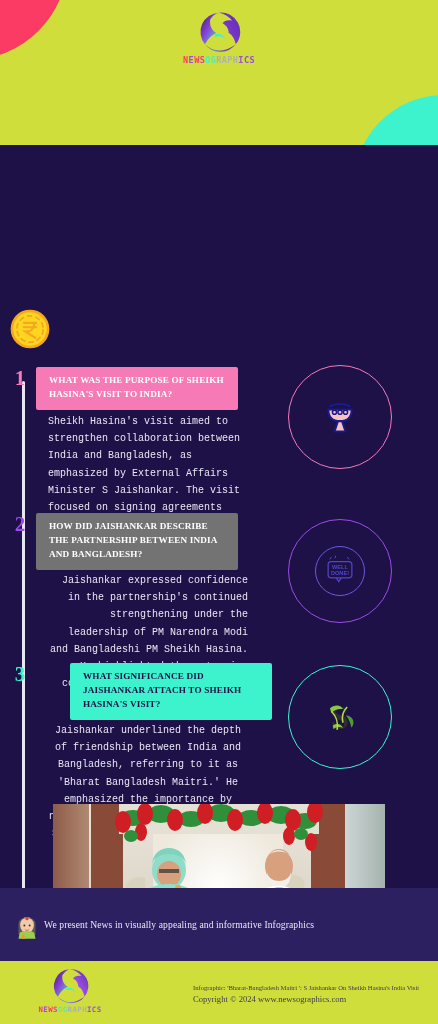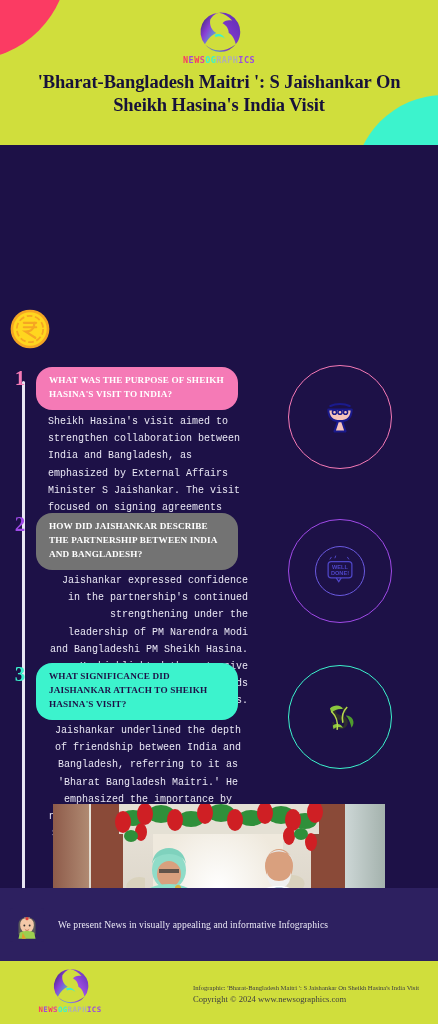--- a/index.html
+++ b/index.html
@@ -123,21 +123,21 @@
     font-size: 21px;
     line-height: 1;
     width: 16px;
     text-align: center;
   }
   .pill {
     position: absolute;
     left: 36px;
     top: -10px;
     width: 202px;
-    border-radius: 16px;
+    border-radius: 2px;
     padding: 7px 13px 8px 13px;
     font-family: "Liberation Serif", serif;
     font-weight: bold;
     font-size: 9.2px;
     line-height: 1.52;
     letter-spacing: 0.15px;
   }
   .qa-body {
     position: absolute;
     left: 48px;
@@ -155,21 +155,21 @@
     align-items: center;
     justify-content: center;
   }
 
   
   .s1 .qa-num { color: #f57ab6; }
   .s1 .pill { background: #f57ab6; color: #ffffff; }
   .s2 .qa-num { color: #a04ae8; }
   .s2 .pill { background: #737373; color: #ffffff; }
   .s3 .qa-num { color: #3cf3cd; }
-  .s3 .pill { background: #3cf3cd; color: #1d1147; }
+  .s3 .pill { background: #3cf3cd; color: #1d1147; margin-left: 34px; }
 
   
   .photo-wrap {
     position: absolute;
     left: 53px;
     top: 659px;
     width: 332px;
     height: 208px;
     overflow: hidden;
     background: #111;
@@ -183,21 +183,20 @@
     background: #2d2060;
     display: flex;
     align-items: center;
     padding-left: 10px;
   }
   .avatar {
     width: 34px; height: 34px;
     flex: 0 0 34px;
   }
   .tagline-text {
-    margin-left: 14px;
     font-family: "Liberation Serif", serif;
     font-size: 9.6px;
     color: #e9e7f4;
     letter-spacing: 0.1px;
   }
 
   
   .footer {
     position: relative;
     width: 438px;
@@ -254,21 +253,20 @@
         <path d="M50 6 A44 44 0 0 0 18 78 C26 64 34 56 44 52 C34 46 28 36 30 22 C36 12 42 8 50 6 Z" fill="url(#g1)"></path>
         <path d="M50 6 C62 8 72 14 80 24 C70 22 62 24 58 30 C66 34 72 42 72 52 C80 56 86 66 88 78 A44 44 0 0 0 50 6 Z" fill="url(#g2)"></path>
         <path d="M18 78 A44 44 0 0 0 88 78 C78 86 64 92 52 92 C38 92 26 86 18 78 Z" fill="url(#g2)" opacity="0.95"></path>
         <path d="M40 56 C50 52 60 56 64 66 C58 60 50 58 42 62 Z" fill="#3cf3cd"></path>
       </svg>
       <div class="brand-word">
         <span>N</span><span>E</span><span>W</span><span>S</span><span>O</span><span>G</span><span>RA</span><span>PH</span><span>ICS</span>
       </div>
     </div>
 
-    <div class="headline">'Bharat-Bangladesh Maitri ': S Jaishankar On Sheikh Hasina's India Visit</div>
   </div>
 
   <div class="body-area">
 
     <svg class="coin" viewBox="0 0 100 100">
       <circle cx="50" cy="50" r="44" fill="#f5a623"></circle>
       <circle cx="50" cy="50" r="38" fill="#ffd61f"></circle>
       <circle cx="50" cy="50" r="30" fill="none" stroke="#f5a623" stroke-width="4" stroke-dasharray="13 6"></circle>
       <g fill="none" stroke="#f5a623" stroke-width="5" stroke-linecap="round">
         <path d="M36 36 H64"></path>

